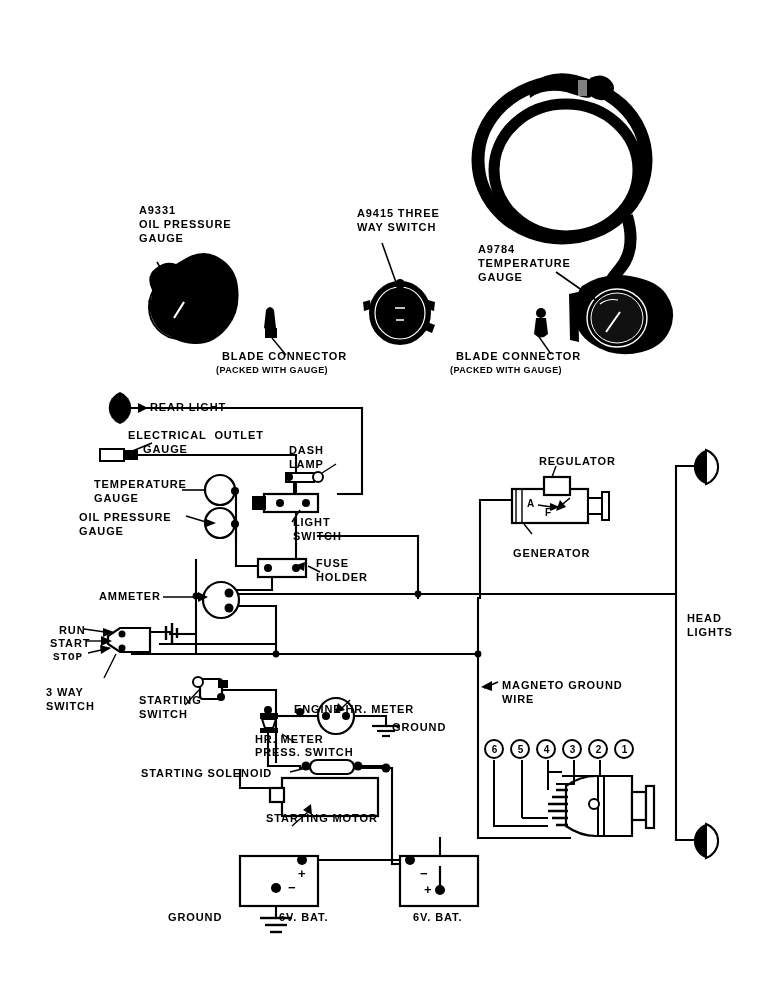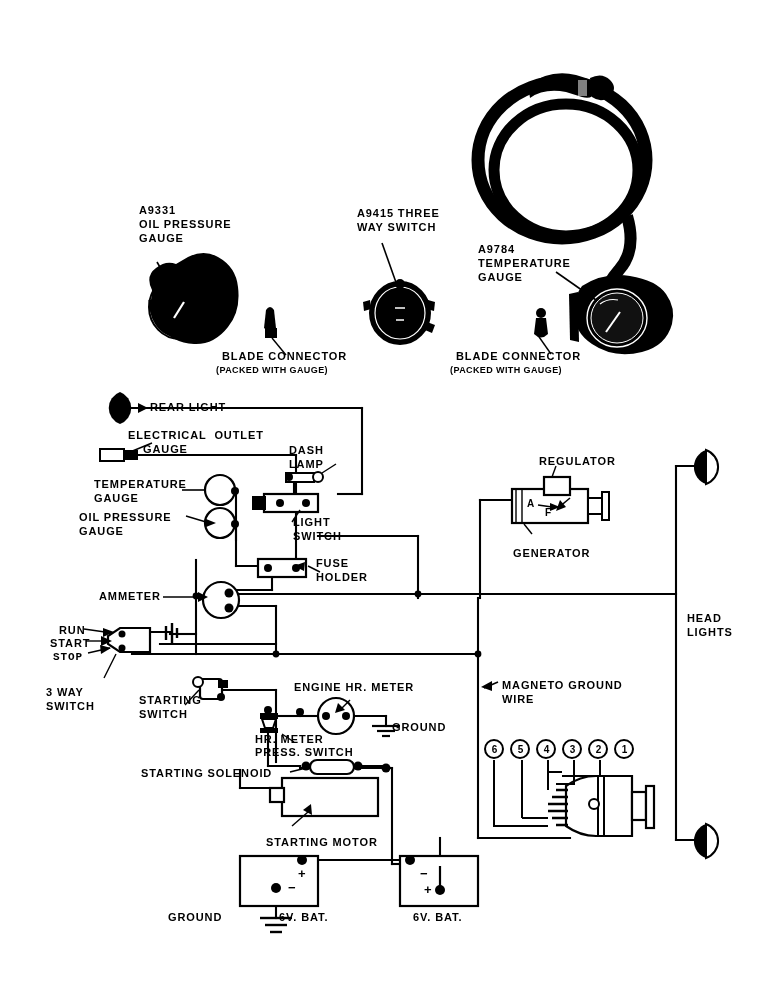--- a/index.html
+++ b/index.html
@@ -422,30 +422,30 @@
 <div class="lbl" style="left:59px;top:624px;">RUN</div>
 <div class="lbl" style="left:50px;top:637px;">START</div>
 <div class="lbl" style="left:53px;top:651px;font-family:Liberation Mono, monospace;">STOP</div>
 
 <div class="lbl" style="left:46px;top:686px;">3 WAY</div>
 <div class="lbl" style="left:46px;top:700px;">SWITCH</div>
 
 <div class="lbl" style="left:139px;top:694px;">STARTING</div>
 <div class="lbl" style="left:139px;top:708px;">SWITCH</div>
 
-<div class="lbl" style="left:294px;top:681px;">ENGINE HR. METER</div>
+<div class="lbl" style="left:294px;top:703px;">ENGINE HR. METER</div>
 
 <div class="lbl" style="left:392px;top:721px;">GROUND</div>
 
 <div class="lbl" style="left:255px;top:733px;">HR. METER</div>
 <div class="lbl" style="left:255px;top:746px;">PRESS. SWITCH</div>
 
 <div class="lbl" style="left:141px;top:767px;">STARTING SOLENOID</div>
 
-<div class="lbl" style="left:266px;top:836px;text-align:center;">STARTING MOTOR</div>
+<div class="lbl" style="left:266px;top:812px;text-align:center;">STARTING MOTOR</div>
 
 <div class="lbl" style="left:502px;top:679px;">MAGNETO GROUND</div>
 <div class="lbl" style="left:502px;top:693px;">WIRE</div>
 
 <div class="lbl" style="left:168px;top:911px;">GROUND</div>
 <div class="lbl" style="left:279px;top:911px;">6V. BAT.</div>
 <div class="lbl" style="left:413px;top:911px;">6V. BAT.</div>
 
 <div class="lbl" style="left:298px;top:866px;font-size:13px;">+</div>
 <div class="lbl" style="left:288px;top:880px;font-size:13px;">−</div>

